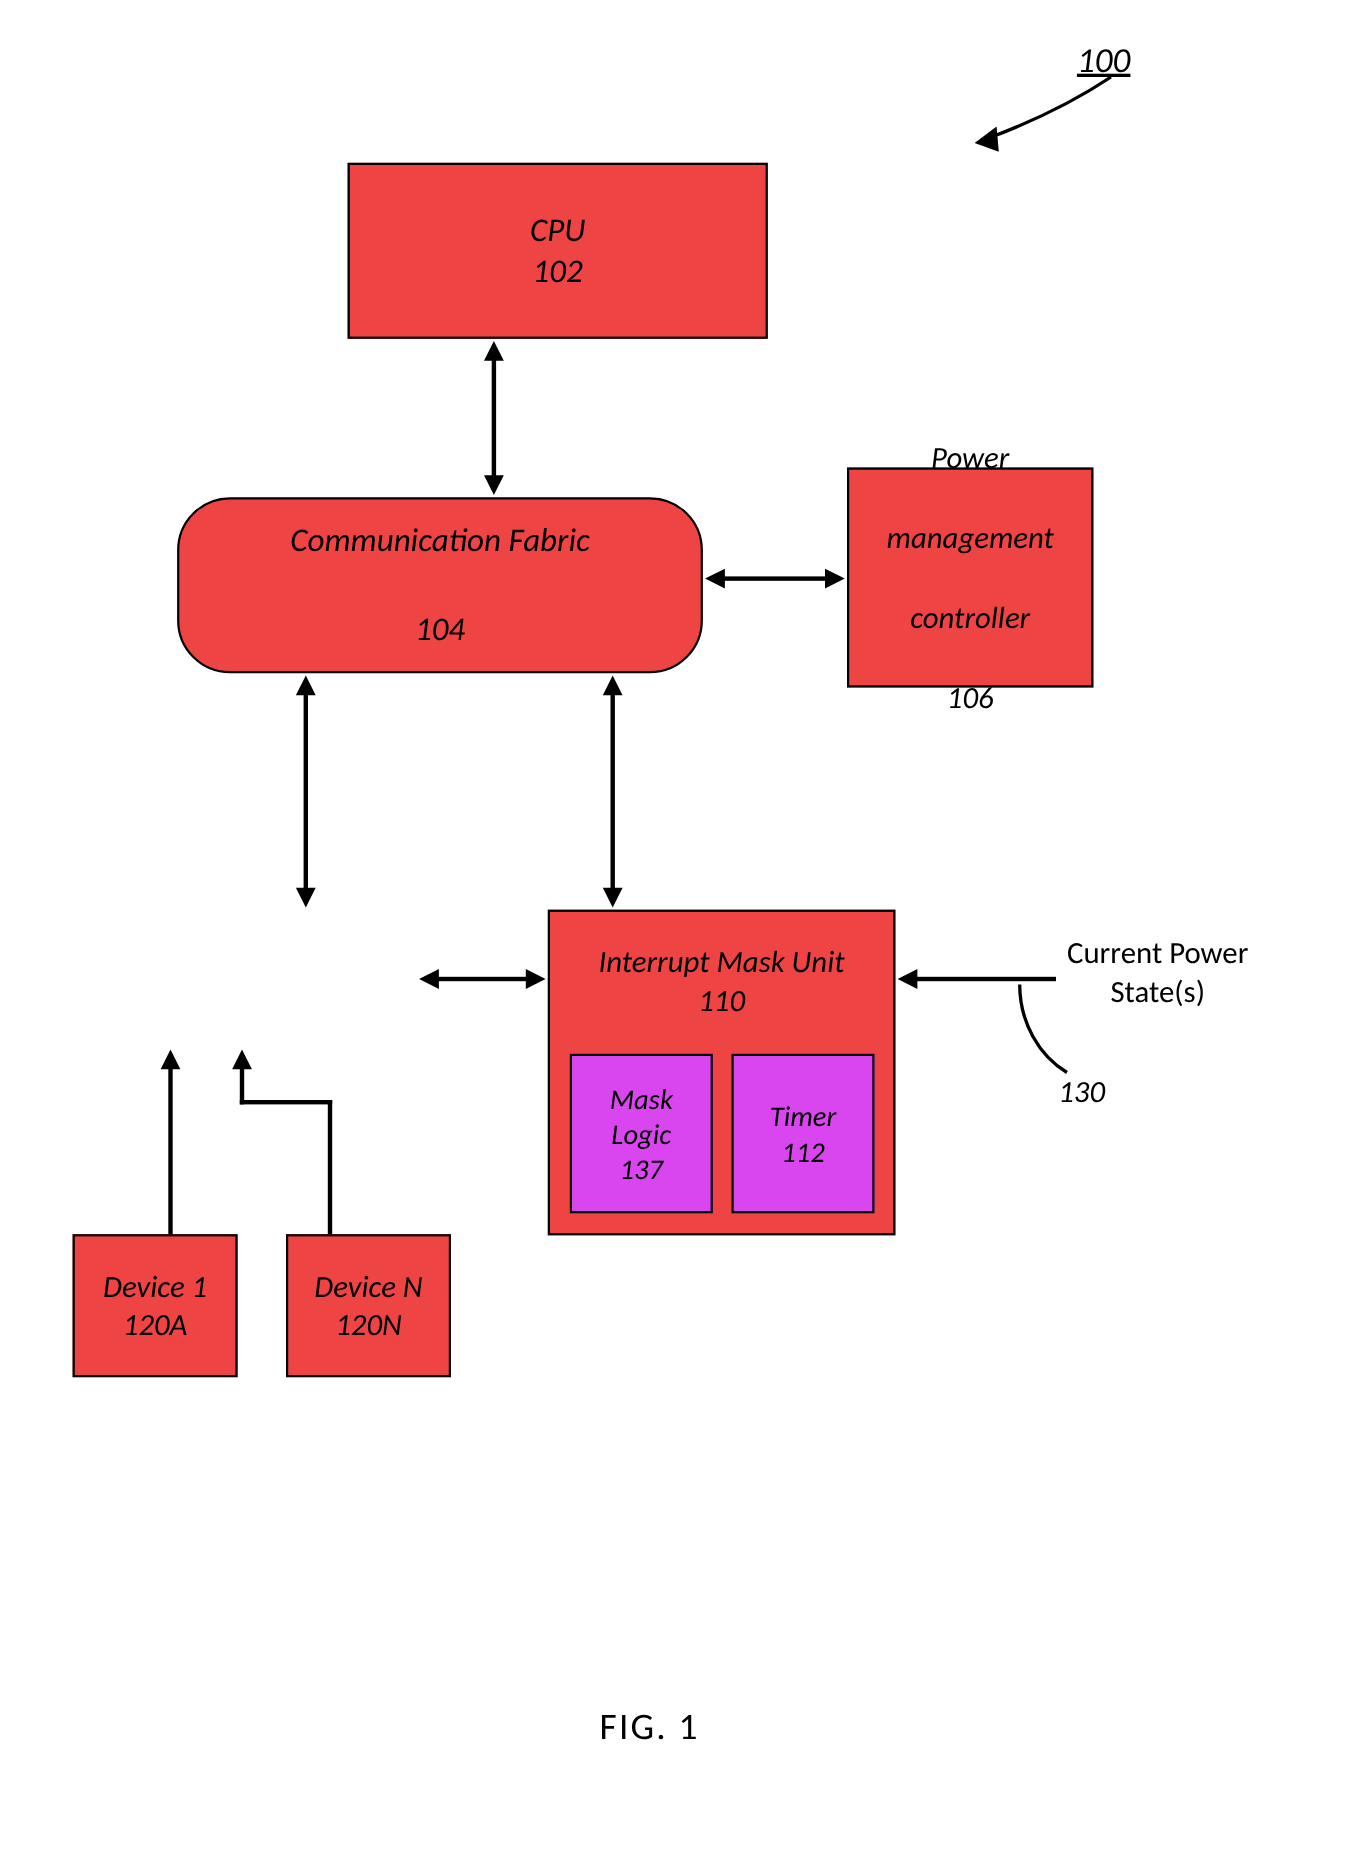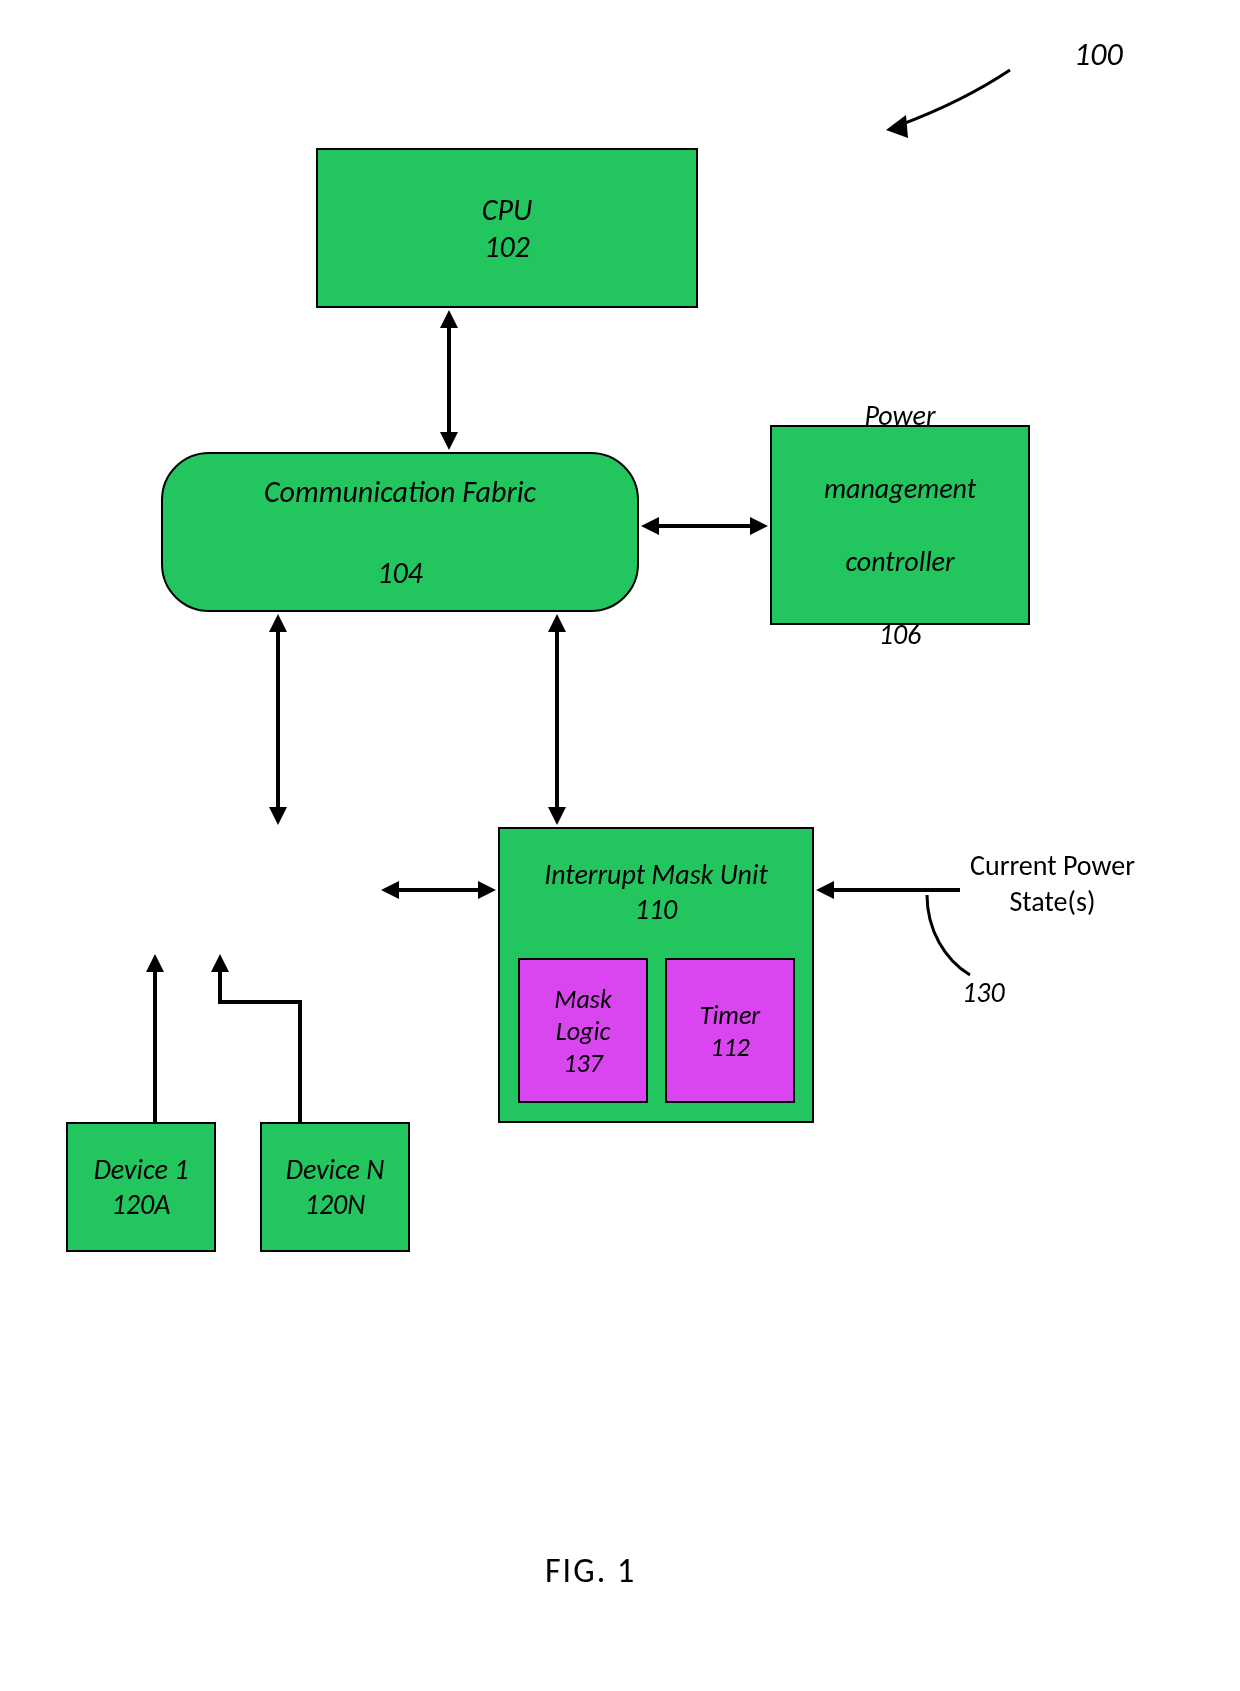--- a/index.html
+++ b/index.html
@@ -13,21 +13,21 @@
     color: #000;
   }
   .canvas {
     position: relative;
     width: 1240px;
     height: 1691px;
   }
   .node {
     position: absolute;
     border: 2px solid #000;
-    background: #22c55e;
+    background: #ef4444;
     text-align: center;
     display: flex;
     flex-direction: column;
     justify-content: center;
     align-items: center;
     box-sizing: border-box;
     line-height: 1.25;
   }
   .node .label { font-style: italic; }
   .node .ref   { font-style: italic; }
@@ -76,37 +76,37 @@
     position:absolute;
     font-style: italic;
     font-size: 32px;
   }
   svg.hook { position:absolute; overflow:visible; }
 </style>
 </head>
 <body>
 <div class="canvas">
 
-<div class="top-ref" style="left:1074px; top:35px;">100</div>
+<div class="top-ref" style="left:979px; top:35px;text-decoration:underline;">100</div>
 <svg class="hook" style="left:880px; top:60px;" width="140" height="80">
   <path d="M130 10 C 100 30, 60 50, 20 65" stroke="#000" stroke-width="3" fill="none"></path>
   <polygon points="6,70 26,55 28,78" fill="#000"></polygon>
 </svg>
 
 <div class="node fs-30" style="left:316px; top:148px; width:382px; height:160px;">
   <div class="label">CPU</div>
   <div class="ref">102</div>
 </div>
 
 <div class="node rounded fs-30" style="left:161px; top:452px; width:478px; height:160px;gap:44px;">
   <div class="label">Communication Fabric</div>
   <div class="ref">104</div>
 </div>
 
-<div class="node fs-28" style="left:770px; top:425px; width:260px; height:200px;gap:38px;">
+<div class="node fs-28" style="left:770px; top:425px; width:224px; height:200px;gap:38px;">
   <div class="label">Power</div>
   <div class="label">management</div>
   <div class="label">controller</div>
   <div class="ref">106</div>
 </div>
 
 
 <div class="node fs-28" style="left:498px; top:827px; width:316px; height:296px; justify-content:flex-start; padding-top:28px;">
   <div class="label">Interrupt Mask Unit</div>
   <div class="label" style="font-style:italic;">110</div>

